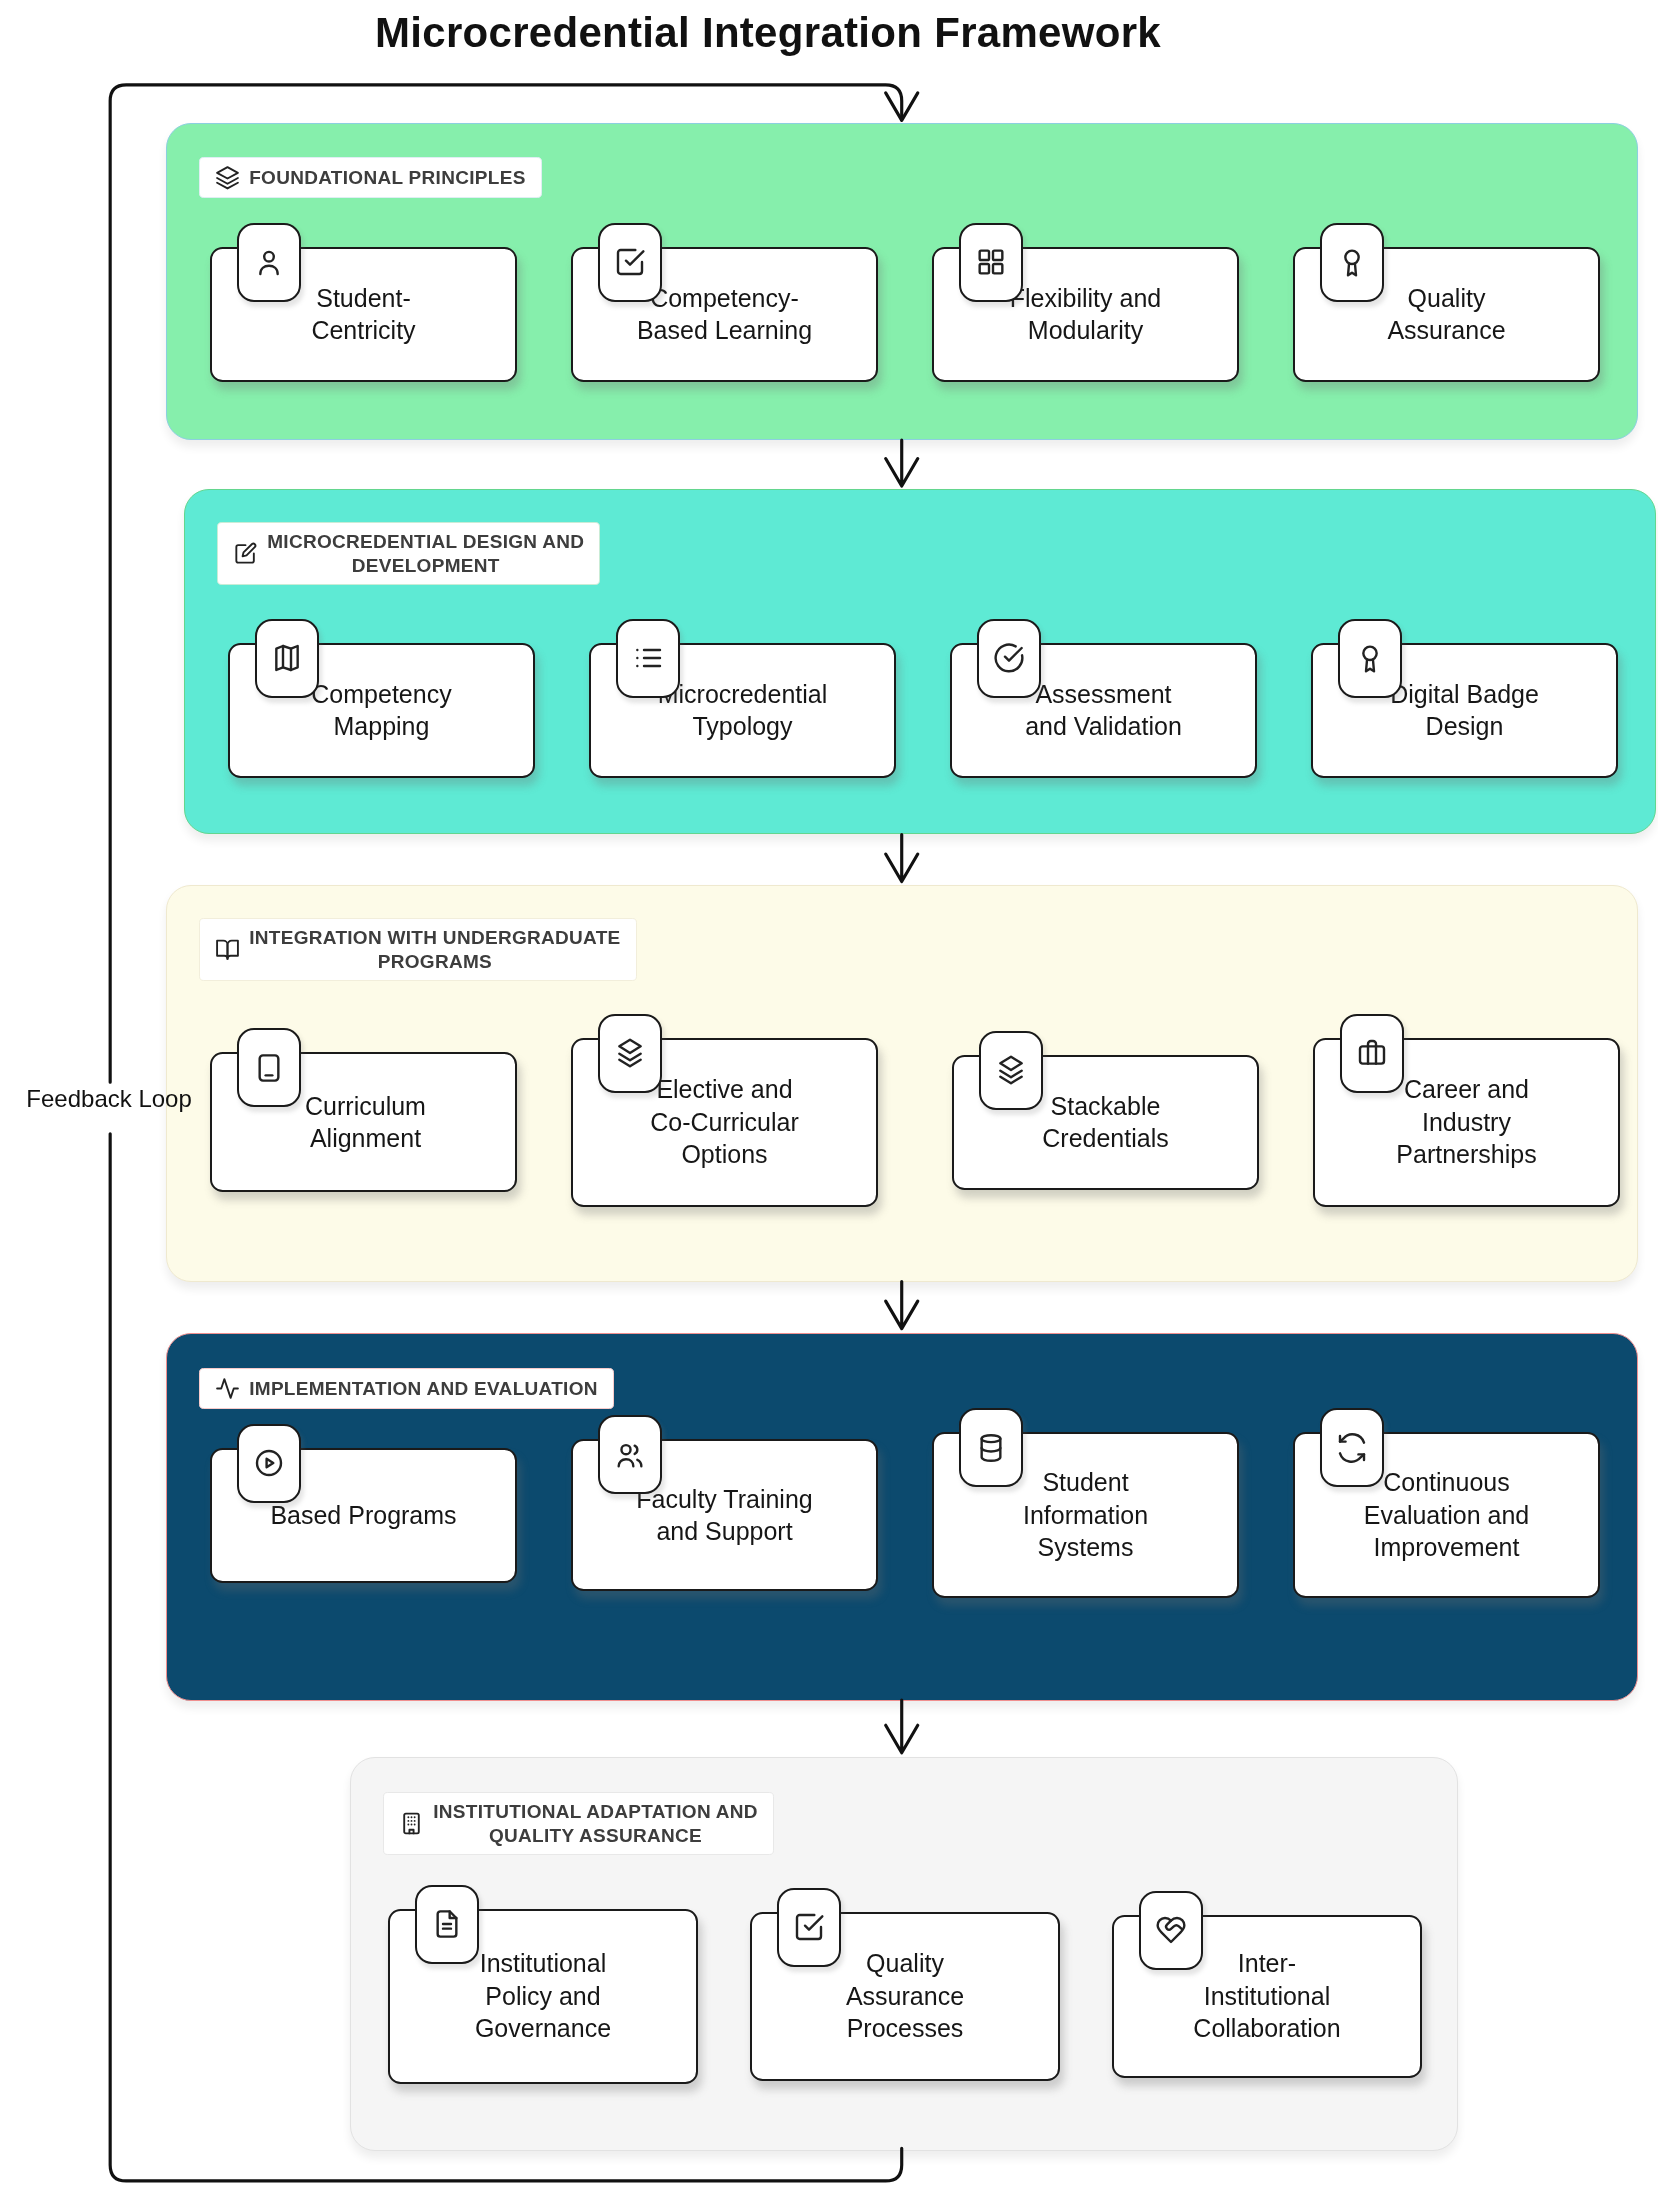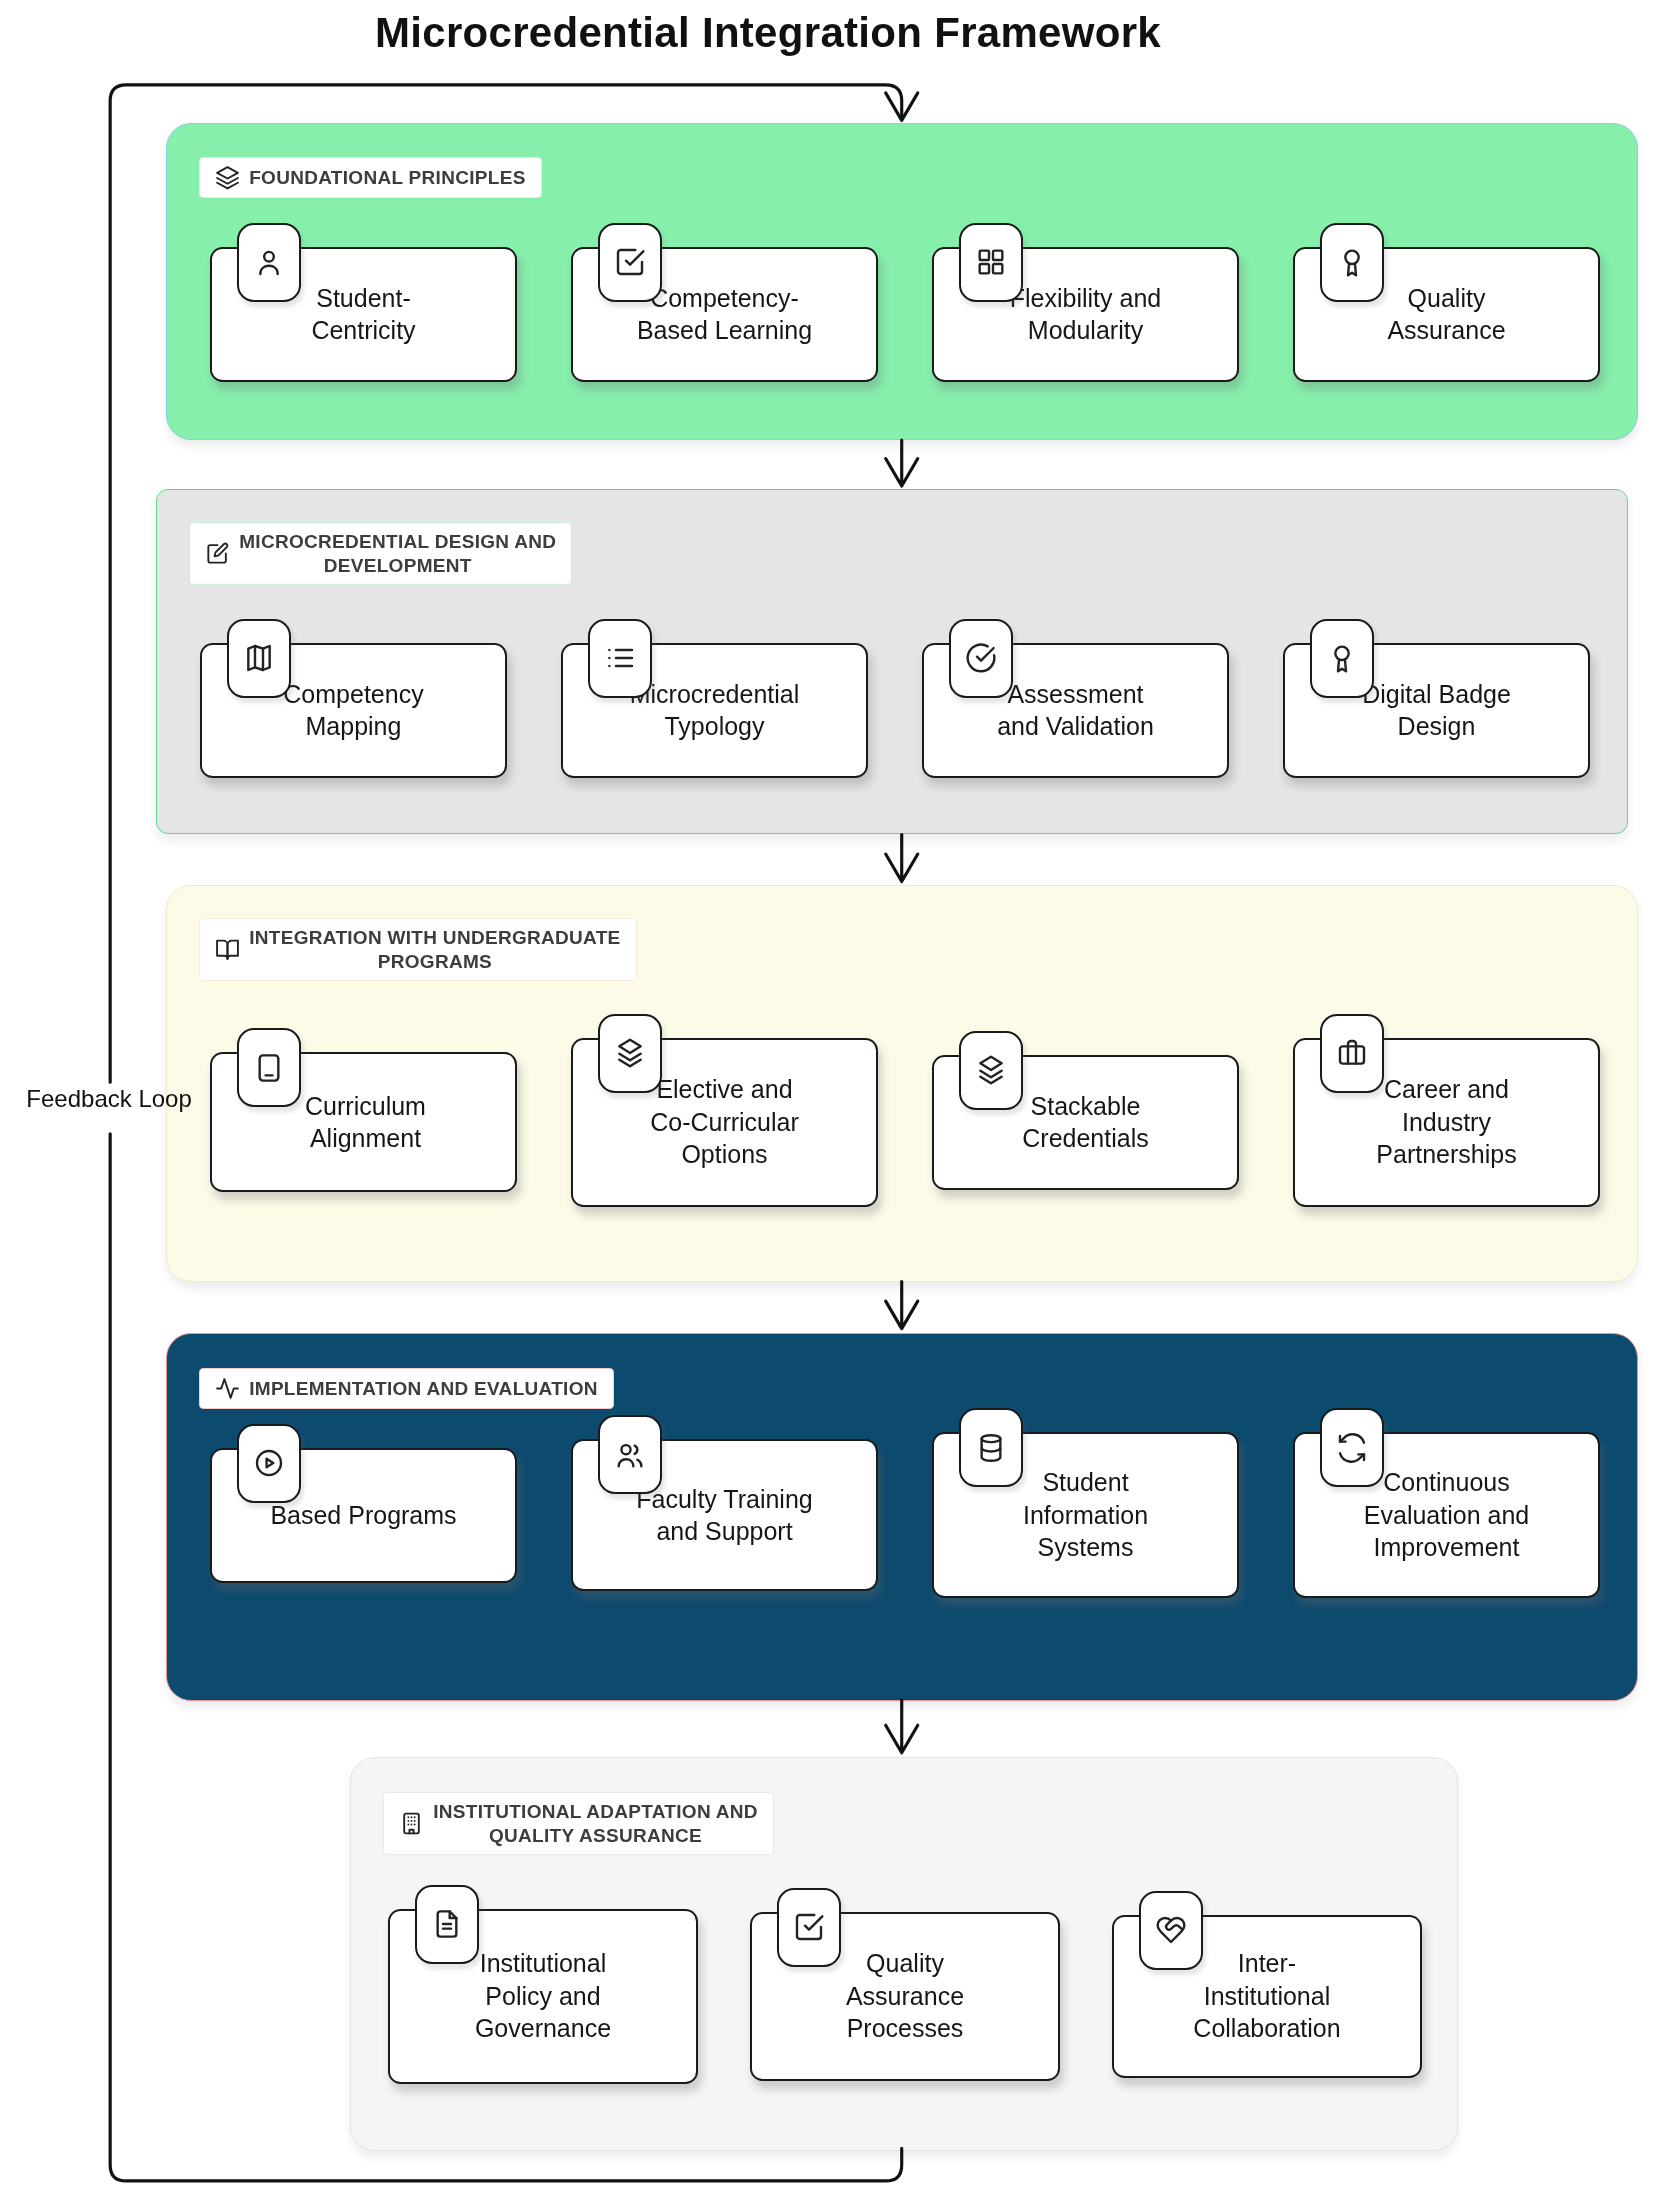--- a/index.html
+++ b/index.html
@@ -6,21 +6,21 @@
   .canvas{position:relative;width:1659px;height:2205px;background:#ffffff;overflow:hidden;
           font-family:"Liberation Sans", sans-serif;color:#161616;}
   .title{position:absolute;top:9.2px;left:0;width:1536px;text-align:center;
          font-size:42px;font-weight:bold;letter-spacing:0.3px;color:#111;}
   .connectors{position:absolute;left:0;top:0;width:1659px;height:2205px;z-index:6;pointer-events:none;}
   .feedback-label{position:absolute;left:4.6px;top:1085px;width:209px;text-align:center;
                   font-size:24px;color:#111;z-index:7;}
   .section{position:absolute;border:1.7px solid;border-radius:25px;z-index:2;
            box-shadow:0 6.9px 9.2px rgba(0,0,0,0.07);}
   .s1{left:166px;top:123px;width:1470px;height:315px;background:#86efac;border-color:#8ccfe0;}
-  .s2{left:156px;top:489px;width:1470px;height:343px;background:#e5e5e5;border-color:#63d68e;border-radius:12px;}
+  .s2{left:184px;top:489px;width:1470px;height:343px;background:#5eead4;border-color:#63d68e;}
   .s3{left:166px;top:885px;width:1470px;height:395px;background:#fdfbe8;border-color:#efe9cf;}
   .s4{left:166px;top:1333px;width:1470px;height:366px;background:#0c4a6e;border-color:#f08f8f;}
   .s5{left:350px;top:1757px;width:1106px;height:392px;background:#f5f5f5;border-color:#e2e2e2;}
   .sec-badge{position:absolute;display:inline-flex;align-items:center;gap:9.2px;
              background:#ffffff;border:1.1px solid;border-radius:4.6px;padding:6.9px 15px;z-index:3;}
   .s1 .sec-badge{left:32px;top:33px;border-color:#dfeef3;}
   .s2 .sec-badge{left:32px;top:32px;border-color:#c9ecd6;}
   .s3 .sec-badge{left:32px;top:32px;border-color:#f2eedb;}
   .s4 .sec-badge{left:32px;top:34px;border-color:#f7caca;}
   .s5 .sec-badge{left:32px;top:34px;border-color:#e8e8e8;}
@@ -39,21 +39,21 @@
   .s5 .card{flex:0 0 310px;width:310px;}
   .card-label{font-size:25px;line-height:1.3;color:#161616;white-space:pre-line;}
   .card-icon{position:absolute;top:-26px;left:25px;width:60px;height:75px;background:#ffffff;
              border:2.3px solid #1a1a1a;border-radius:17px;display:flex;align-items:center;justify-content:center;
              box-shadow:2.3px 4.6px 4.6px rgba(110,110,110,0.18);}
   .card-icon svg{width:32px;height:32px;display:block;}
   .s1 .card{min-height:135px;}
   .s2 .card{min-height:135px;}
   .s3 .card:nth-child(1){min-height:140px;padding-left:20px;}
   .s3 .card:nth-child(2){min-height:169px;}
-  .s3 .card:nth-child(3){min-height:135px;}
+  .s3 .card:nth-child(3){min-height:135px;margin-left:20px;}
   .s3 .card:nth-child(4){min-height:169px;}
   .s4 .card:nth-child(1){min-height:135px;}
   .s4 .card:nth-child(2){min-height:152px;align-items:center;}
   .s4 .card:nth-child(3){min-height:166px;}
   .s4 .card:nth-child(4){min-height:166px;}
   .s5 .card:nth-child(1){min-height:175px;}
   .s5 .card:nth-child(2){min-height:169px;}
   .s5 .card:nth-child(3){min-height:163px;}
 </style>
 </head>

